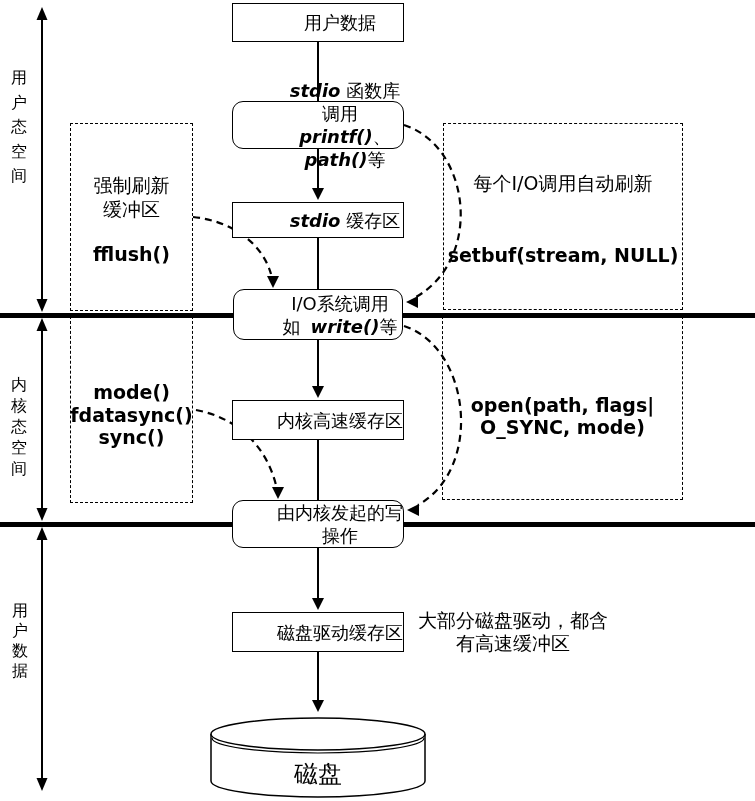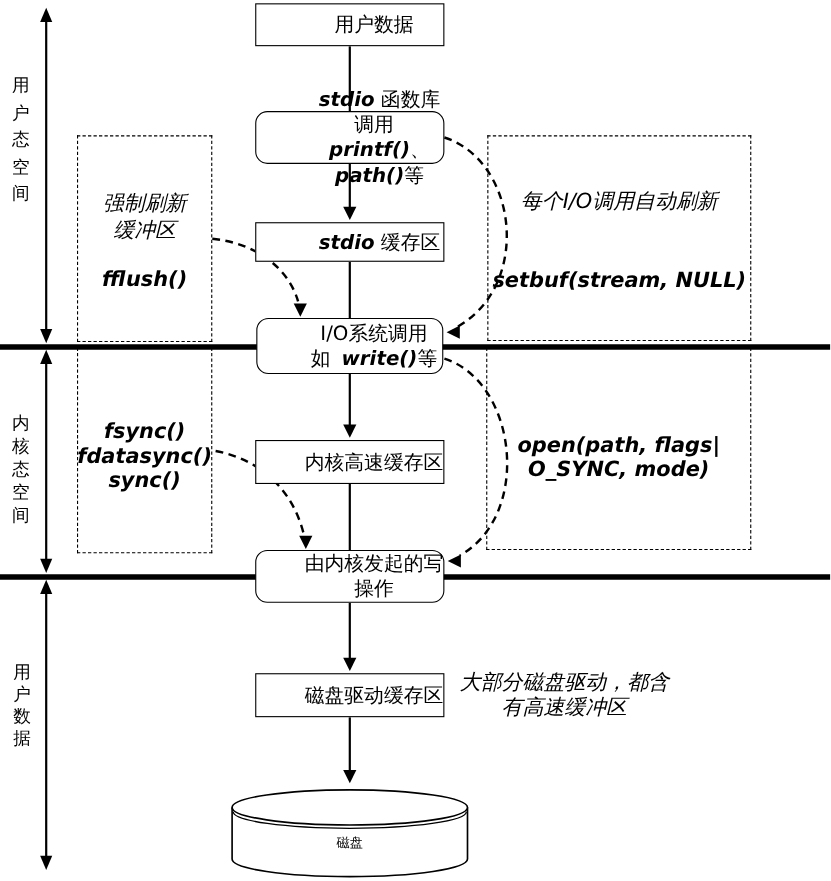--- a/index.html
+++ b/index.html
@@ -17,25 +17,25 @@
     display:flex;flex-direction:column;align-items:center;justify-content:center;
     text-align:center;font-size:18px;line-height:23px;z-index:2;padding-left:44px;
   }
   .round{border-radius:11px;}
   .fi{font-style:italic;font-weight:bold;margin-left:10px;}
   .vlabel{
     position:absolute;width:22px;font-size:16px;text-align:center;
     word-break:break-all;z-index:2;
   }
   .ntext{
-    position:absolute;text-align:center;font-size:19px;line-height:24px;z-index:2;font-style:italic;
+    position:absolute;text-align:center;font-size:19px;line-height:24px;z-index:2;
   }
   .nfunc{font-weight:bold;}
   .disklabel{
-    position:absolute;text-align:center;font-size:12px;z-index:2;
+    position:absolute;text-align:center;font-size:24px;z-index:2;
   }
 </style>
 </head>
 <body>
 
 <div class="canvas">
 
   <svg width="755" height="801" viewBox="0 0 755 801" stroke="#000" fill="#000">
 
     <line x1="0" y1="315.5" x2="755" y2="315.5" stroke-width="5"></line>
@@ -145,21 +145,21 @@
   <div class="ntext" style="left:70px;top:173px;width:123px">
     <div>强制刷新</div>
     <div>缓冲区</div>
   </div>
   <div class="ntext nfunc" style="left:70px;top:242px;width:123px">fflush()</div>
 
   <div class="ntext" style="left:443px;top:171px;width:240px">每个I/O调用自动刷新</div>
   <div class="ntext nfunc" style="left:443px;top:243px;width:240px">setbuf(stream, NULL)</div>
 
   <div class="ntext nfunc" style="left:70px;top:381px;width:123px;line-height:22.5px">
-    <div>fsync()</div>
+    <div>mode()</div>
     <div>fdatasync()</div>
     <div>sync()</div>
   </div>
 
   <div class="ntext nfunc" style="left:442px;top:394px;width:241px;line-height:22px">
     <div>open(path, flags|</div>
     <div>O_SYNC, mode)</div>
   </div>
 
   <div class="ntext" style="left:408px;top:609px;width:210px;line-height:23px">

